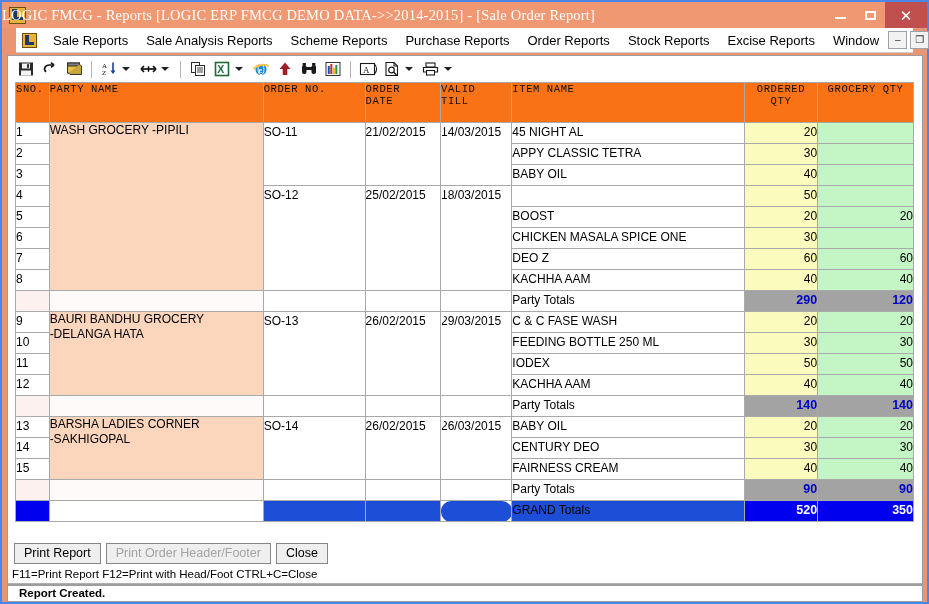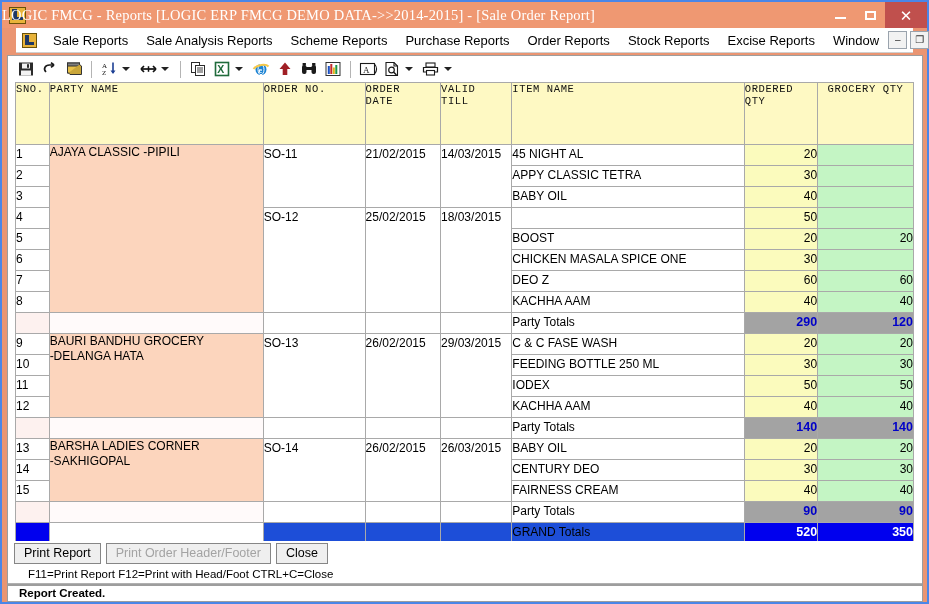--- a/index.html
+++ b/index.html
@@ -98,42 +98,42 @@
   }
   table.rpt{
     border-collapse:collapse;table-layout:fixed;width:899px;
     font-family:"Liberation Sans", sans-serif;
   }
   table.rpt th,table.rpt td{
     border:1px solid #a9a9a9;padding:0;vertical-align:top;
     font-weight:normal;overflow:hidden;
   }
   thead th{
-    background:#fef9c3;color:#111;
+    background:#f97316;color:#111;
     font-family:"Liberation Mono","DejaVu Sans Mono",monospace;
     font-size:10.5px;letter-spacing:.6px;
-    height:62px;padding:4px 5px;box-sizing:border-box;
+    height:40px;padding:4px 5px;box-sizing:border-box;
     border:1px solid #9d9d9d;
   }
   th.h-sno{width:33px;vertical-align:bottom;text-align:left;}
   th.h-party{width:210px;text-align:left;vertical-align:top;}
   th.h-ordno{width:100px;text-align:left;vertical-align:top;}
   th.h-orddate{width:74px;text-align:left;vertical-align:top;}
   th.h-valid{width:70px;text-align:left;vertical-align:top;}
   th.h-item{width:228px;text-align:left;vertical-align:top;}
-  th.h-oqty{width:72px;text-align:left;vertical-align:middle;}
+  th.h-oqty{width:72px;text-align:center;vertical-align:middle;}
   th.h-pqty{width:94px;text-align:center;vertical-align:middle;}
 
   tbody td{font-size:12px;color:#000;height:20px;line-height:18px;}
   td.c-sno{text-align:left;padding-left:4px;background:#ffffff;}
   td.c-party{background:#fcd5bd;padding-left:5px;white-space:pre-line;line-height:15px;padding-top:2px;}
   td.c-party.empty{background:#ffffff;}
   td.c-ordno{padding-left:4px;}
   td.c-orddate{padding-left:4px;}
-  td.c-valid{padding-left:4px;}
+  td.c-valid{padding-left:4px;border-radius:10px;}
   td.c-item{padding-left:4px;}
   td.c-oqty{text-align:right;padding-right:5px;background:#fbfbbd;}
   td.c-pqty{text-align:right;padding-right:5px;background:#c4f5c4;}
 
   tr.total td{background:#fdf1ef;}
   tr.total td.c-sno{background:#fdf1ef;}
   tr.total td.c-party{background:#fffafa;}
   tr.total td.c-ordno,tr.total td.c-orddate,tr.total td.c-valid{background:#ffffff;}
   tr.total td.c-item{background:#ffffff;color:#000;}
   tr.total td.c-oqty,tr.total td.c-pqty{
@@ -152,21 +152,21 @@
   }
   .rbtn{
     border:1px solid #868686;background:#efefef;
     font-size:12.5px;color:#000;padding:1px 9px;line-height:17px;
     font-family:"Liberation Sans",sans-serif;cursor:default;
     margin-right:5px;
   }
   .rbtn.disabled{color:#a3a3a3;}
   .hintbar{
     flex:0 0 auto;height:18px;font-size:11.5px;color:#000;
-    padding-left:20px;line-height:18px;background:#ffffff;
+    padding-left:4px;line-height:18px;background:#ffffff;
     border-bottom:1px solid #b0b0b0;
   }
   .statusbar{
     position:absolute;left:5px;top:583px;width:916px;height:17px;
     background:#ffffff;border:1px solid #9d9d9d;box-sizing:border-box;
     font-size:11.5px;font-weight:bold;color:#000;padding-left:11px;line-height:15px;
   }
 </style>
 </head>
 <body>
@@ -350,21 +350,21 @@
 TILL</th>
             <th class="h-item">ITEM  NAME</th>
             <th class="h-oqty" style="white-space:pre-line;">ORDERED
 QTY</th>
             <th class="h-pqty">GROCERY QTY</th>
           </tr>
         </thead>
         <tbody id="rpt-body">
             <tr>
               <td class="c-sno">1</td>
-              <td class="c-party" rowspan="8">AJAYA CLASSIC                    -PIPILI</td>
+              <td class="c-party" rowspan="8">WASH GROCERY                    -PIPILI</td>
               <td class="c-ordno" rowspan="3">SO-11</td>
               <td class="c-orddate" rowspan="3">21/02/2015</td>
               <td class="c-valid" rowspan="3">14/03/2015</td>
               <td class="c-item">45 NIGHT AL</td>
               <td class="c-oqty">20</td>
               <td class="c-pqty"></td>
             </tr>
             <tr>
               <td class="c-sno">2</td>
               <td class="c-item">APPY CLASSIC TETRA</td>

